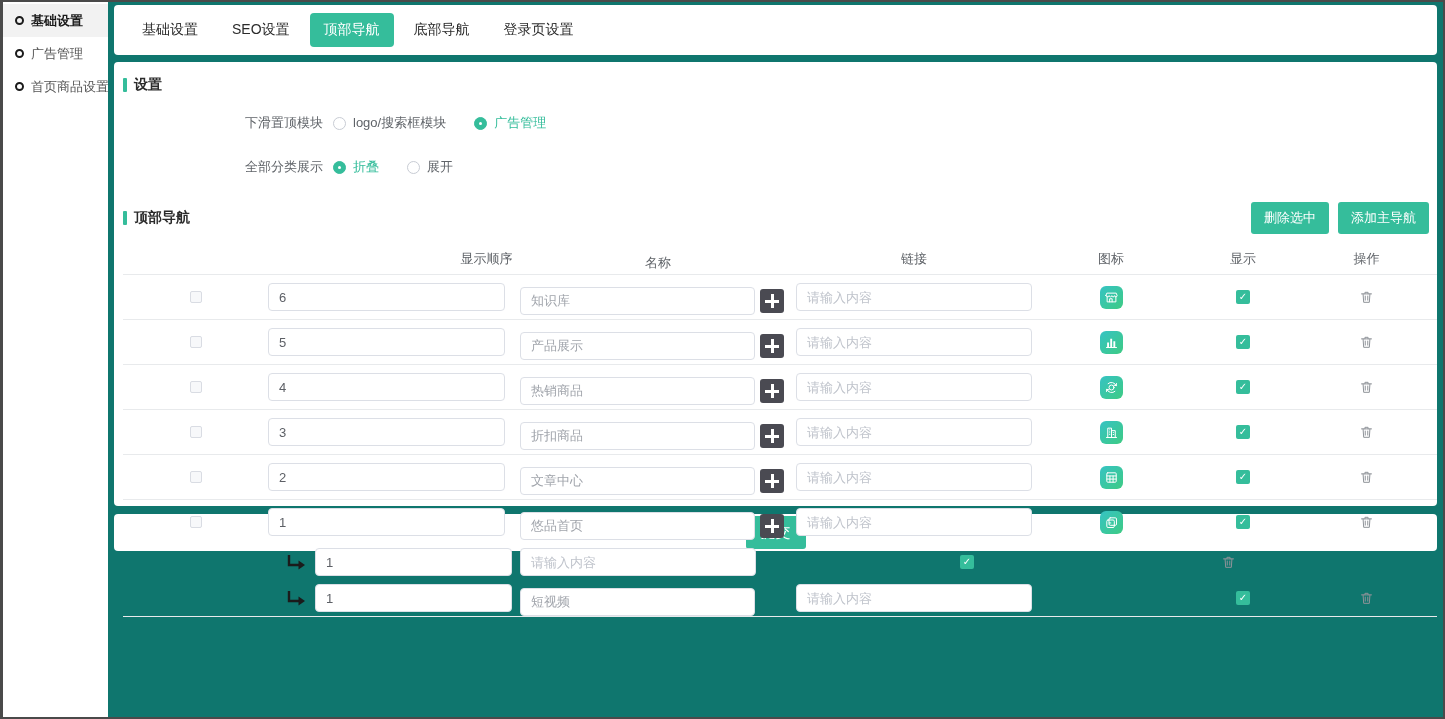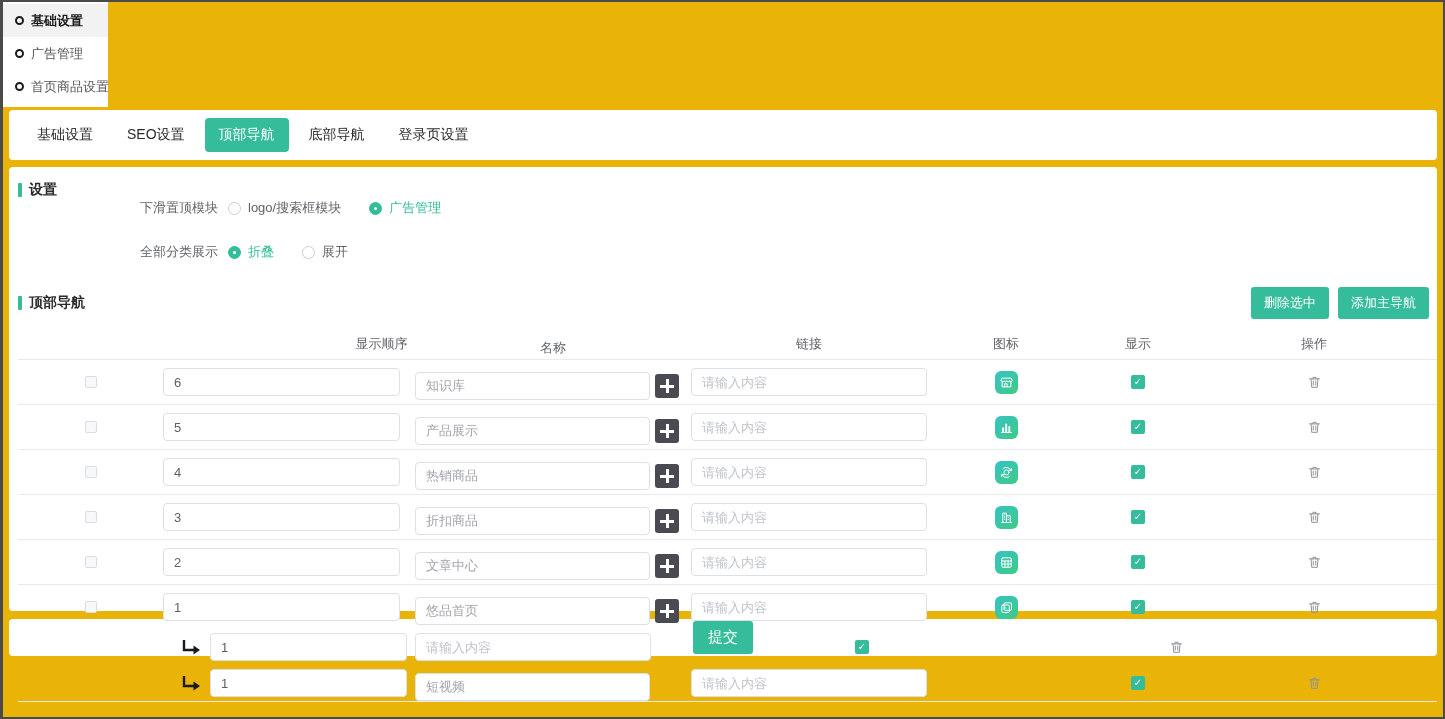--- a/index.html
+++ b/index.html
@@ -1,39 +1,39 @@
 <!DOCTYPE html>
 <html><head>
 <meta charset="utf-8">
 <style>
   * { margin:0; padding:0; box-sizing:border-box; }
   html,body { width:1445px; height:719px; }
   body { font-family:"Liberation Sans","DejaVu Sans",sans-serif; font-size:14px; color:#303133; }
-  .wrap { width:1445px; height:719px; background:#eab308; border:2px solid #4a4a4a; border-left-width:3px; display:flex; overflow:hidden;flex-direction:column; }
+  .wrap { width:1445px; height:719px; background:#0f766e; border:2px solid #4a4a4a; border-left-width:3px; display:flex; overflow:hidden; }
 
   
   .sidebar { width:105px; background:#fff; height:100%; flex:0 0 105px; padding-top:2px; }
   .side-item { height:33px; display:flex; align-items:center; padding-left:12px; cursor:pointer; color:#555; font-size:13px; white-space:nowrap; }
   .side-item .ring { width:9px; height:9px; border:2px solid #1b1b1b; border-radius:50%; margin-right:7px; flex:0 0 9px; }
   .side-item.active { background:#f2f2f2; color:#1a1a1a; font-weight:bold; }
 
   
   .main-col { flex:1; display:flex; flex-direction:column; padding:3px 6px 0 6px; }
   .panel { background:#fff; border-radius:4px; }
   .tabbar { height:50px; display:flex; align-items:center; padding-left:14px; gap:6px; }
   .tab { padding:8px 14px; font-size:14px; color:#2b2b2b; cursor:pointer; border-radius:4px; white-space:nowrap; }
   .tab.active { background:var(--green); color:#fff; }
 
   .content { margin-top:7px; height:444px; position:relative; padding:14px 0 0 9px; }
 
   .sec-title { display:flex; align-items:center; font-weight:bold; font-size:14px; color:#2b2b2b; }
   .sec-title .bar { width:4px; height:14px; background:var(--green); margin-right:7px; border-radius:1px; }
 
   
-  .form-area { }
+  .form-area { margin-top:20px; }
   .form-row { display:flex; align-items:center; margin-bottom:26px; }
   .form-label { width:200px; text-align:right; color:#5f6368; font-size:13px; margin-right:10px; white-space:nowrap; }
   .radio-opt { display:flex; align-items:center; margin-right:28px; cursor:pointer; }
   .radio { width:13px; height:13px; border-radius:50%; border:1px solid #c8ccd4; background:#fff; margin-right:7px; position:relative; flex:0 0 13px; }
   .radio.sel { background:var(--green); border-color:var(--green); }
   .radio.sel::after { content:""; position:absolute; left:4px; top:4px; width:3px; height:3px; background:#fff; border-radius:50%; }
   .radio-opt span { font-size:13px; color:#5f6368; }
   .radio-opt.sel span { color:var(--green); }
 
   

